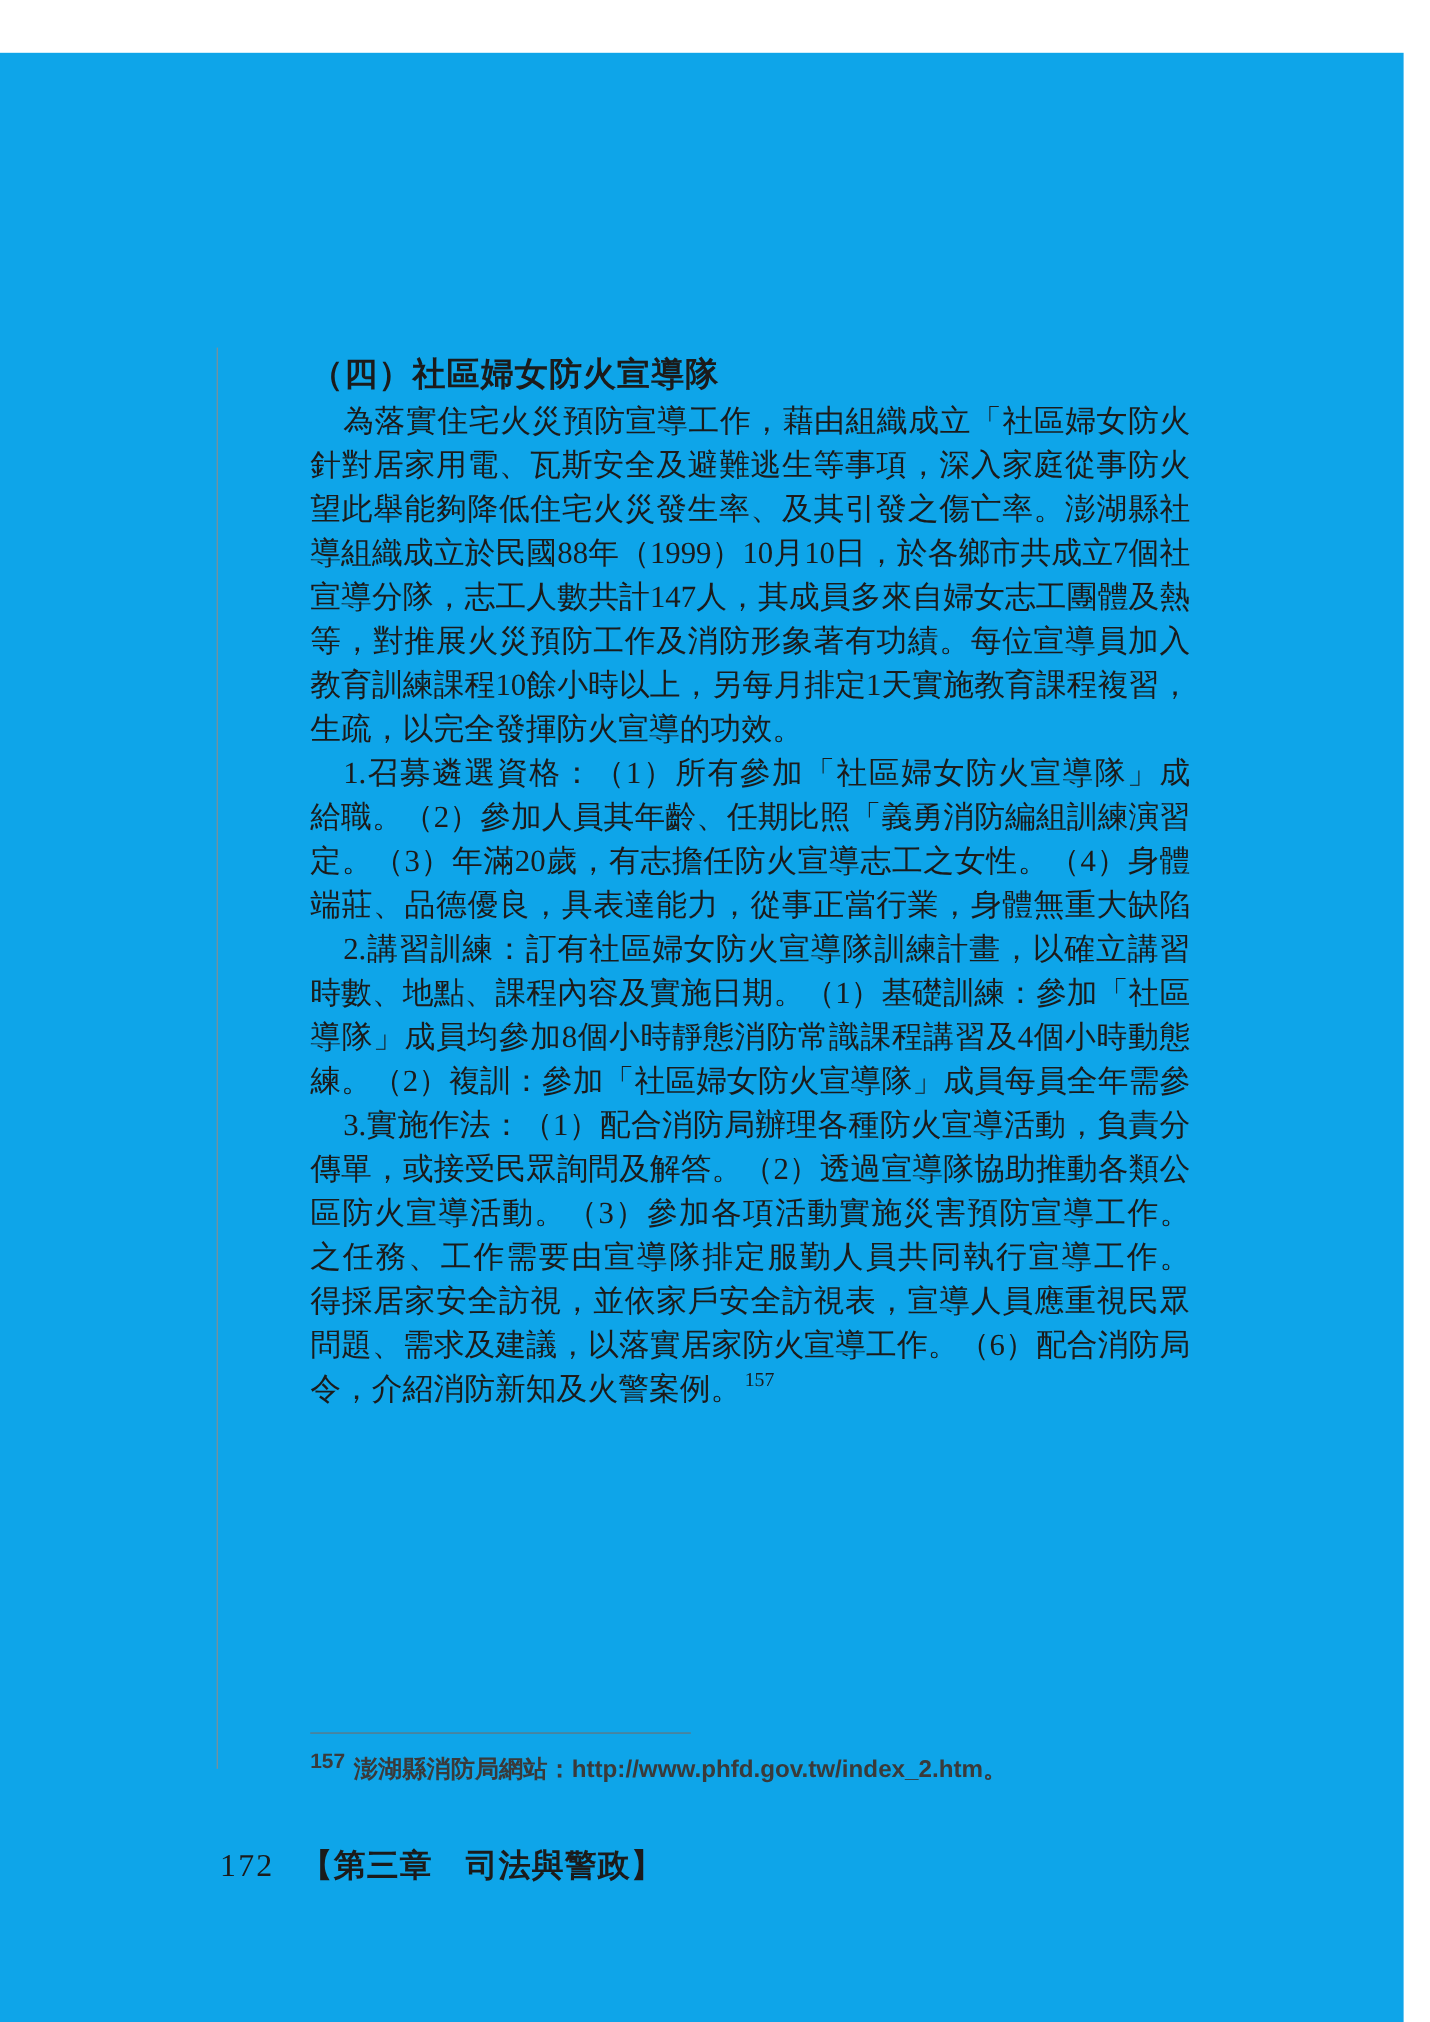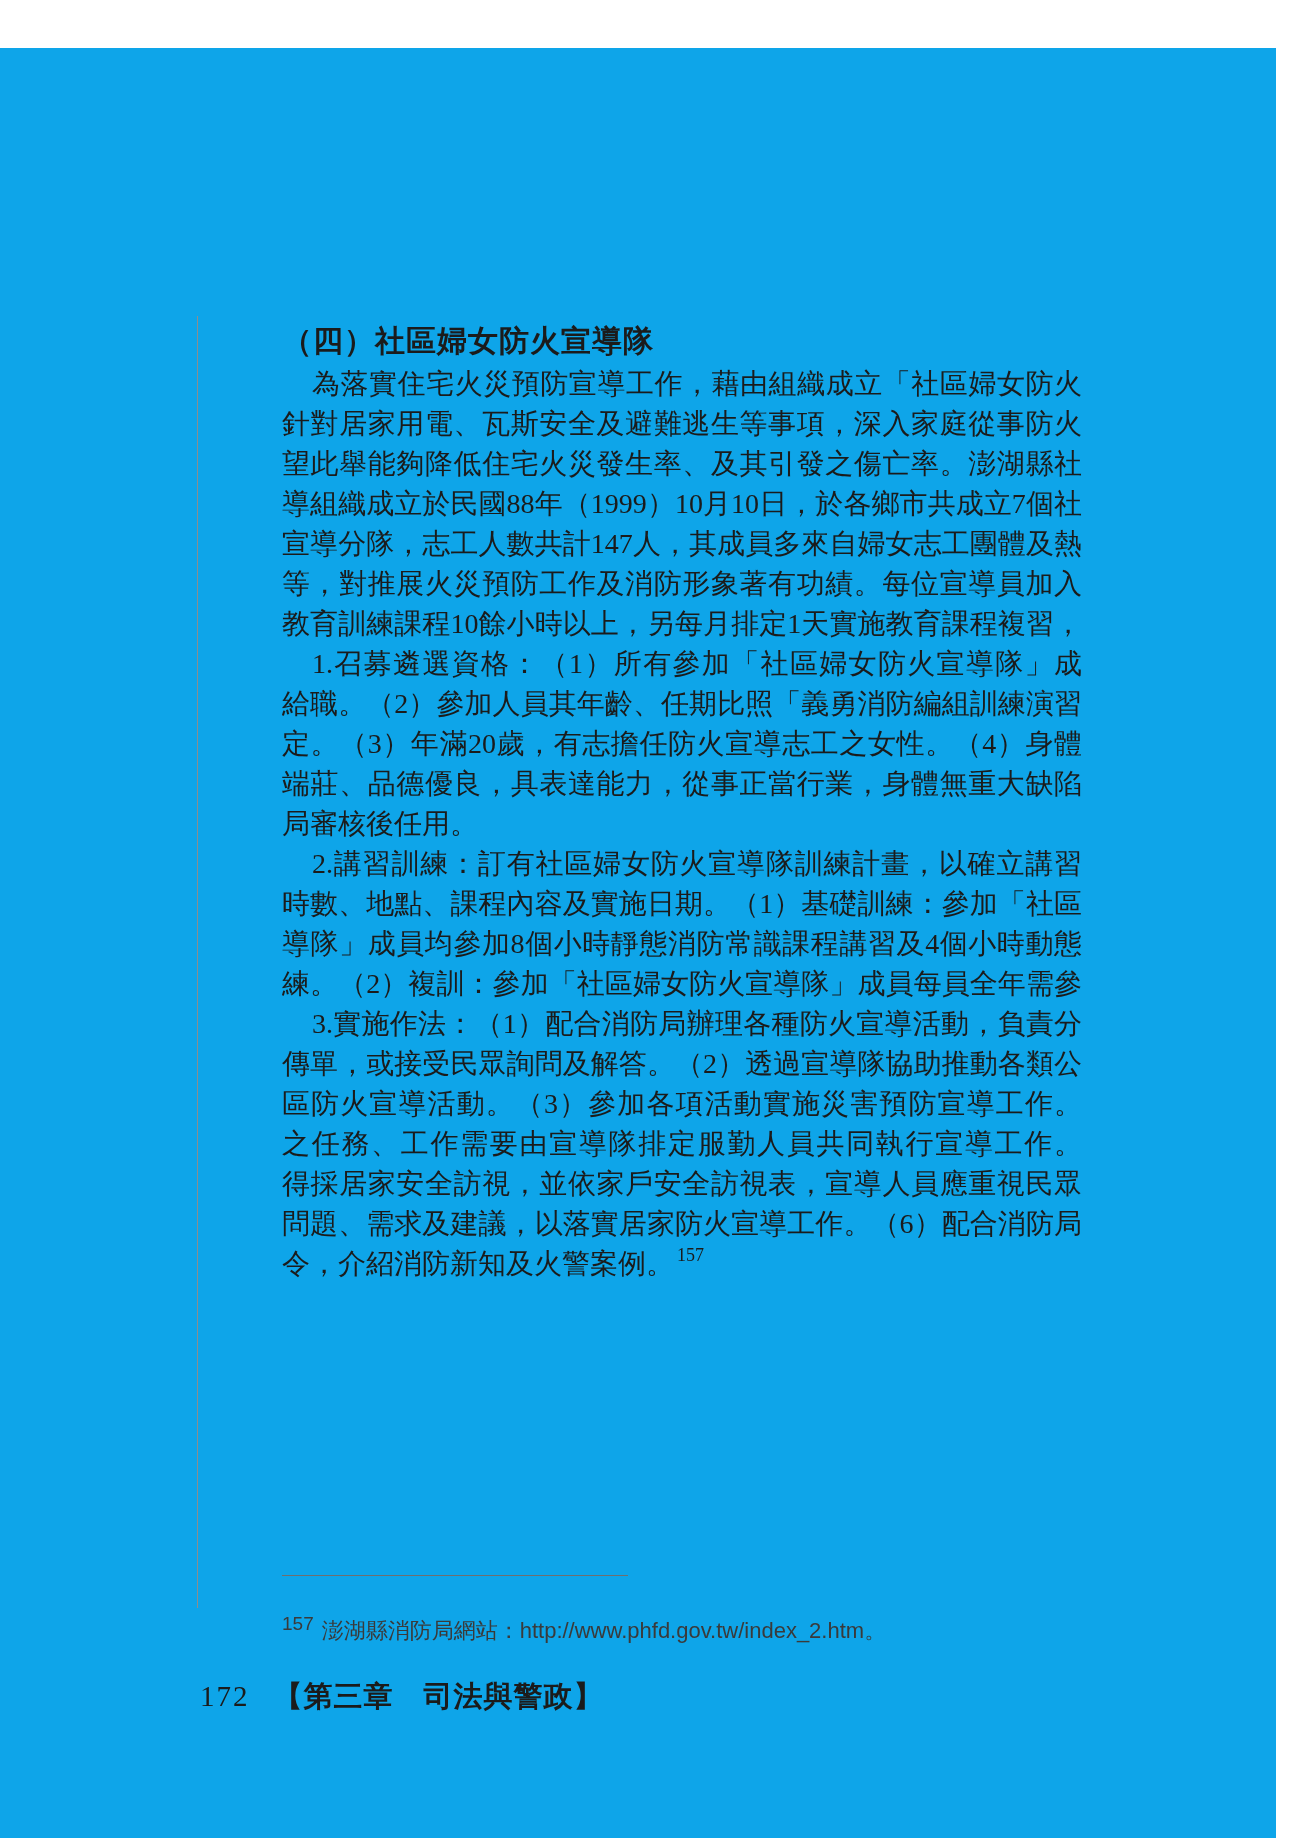--- a/index.html
+++ b/index.html
@@ -65,26 +65,27 @@
     position: absolute;
     left: 282px;
     top: 1527px;
     width: 346px;
     height: 1px;
     background: #6f6f6f;
   }
   .footnote {
     position: absolute;
     left: 282px;
-    top: 1562px;
+    top: 1530px;
     font-family: "Liberation Sans", "DejaVu Sans", sans-serif;
     font-size: 22px;
-    line-height: 28px;
+    line-height: 48px;
     color: #3a3a3a;
     white-space: nowrap;
+    font-weight: bold;
   }
   .footnote .fn-num {
     font-size: 19px;
     vertical-align: 8px;
     margin-right: 8px;
     color: #3a3a3a;
   }
   .footnote .fn-url {
     font-family: "Liberation Sans", "DejaVu Sans", sans-serif;
   }
@@ -117,25 +118,25 @@
   <div class="content">
     <h2 class="heading">（四）社區婦女防火宣導隊</h2>
     <div id="paragraphs">
         <div class="line first">為落實住宅火災預防宣導工作，藉由組織成立「社區婦女防火宣導隊」，</div>
         <div class="line">針對居家用電、瓦斯安全及避難逃生等事項，深入家庭從事防火宣導工作，希</div>
         <div class="line">望此舉能夠降低住宅火災發生率、及其引發之傷亡率。澎湖縣社區婦女防火宣</div>
         <div class="line">導組織成立於民國88年（1999）10月10日，於各鄉市共成立7個社區婦女防火</div>
         <div class="line">宣導分隊，志工人數共計147人，其成員多來自婦女志工團體及熱心家庭主婦</div>
         <div class="line">等，對推展火災預防工作及消防形象著有功績。每位宣導員加入時均得先接受</div>
         <div class="line">教育訓練課程10餘小時以上，另每月排定1天實施教育課程複習，避免宣導員</div>
+        <div class="line last">生疏，以完全發揮防火宣導的功效。</div>
         <div class="line first">1.召募遴選資格：（1）所有參加「社區婦女防火宣導隊」成員，均係無</div>
         <div class="line">給職。（2）參加人員其年齡、任期比照「義勇消防編組訓練演習辦法」之規</div>
         <div class="line">定。（3）年滿20歲，有志擔任防火宣導志工之女性。（4）身體健康、儀態</div>
         <div class="line">端莊、品德優良，具表達能力，從事正當行業，身體無重大缺陷者，並經消防</div>
-        <div class="line last">局審核後任用。</div>
         <div class="line first">2.講習訓練：訂有社區婦女防火宣導隊訓練計畫，以確立講習訓練方式、</div>
         <div class="line">時數、地點、課程內容及實施日期。（1）基礎訓練：參加「社區婦女防火宣</div>
         <div class="line">導隊」成員均參加8個小時靜態消防常識課程講習及4個小時動態演練等宣導訓</div>
         <div class="line">練。（2）複訓：參加「社區婦女防火宣導隊」成員每員全年需參加4個小時的</div>
         <div class="line first">3.實施作法：（1）配合消防局辦理各種防火宣導活動，負責分發防火宣</div>
         <div class="line">傳單，或接受民眾詢問及解答。（2）透過宣導隊協助推動各類公共場所及社</div>
         <div class="line">區防火宣導活動。（3）參加各項活動實施災害預防宣導工作。（4）依消防局</div>
         <div class="line">之任務、工作需要由宣導隊排定服勤人員共同執行宣導工作。（5）宣導方式</div>
         <div class="line">得採居家安全訪視，並依家戶安全訪視表，宣導人員應重視民眾詢問相關消防</div>
         <div class="line">問題、需求及建議，以落實居家防火宣導工作。（6）配合消防局推動消防政</div>

